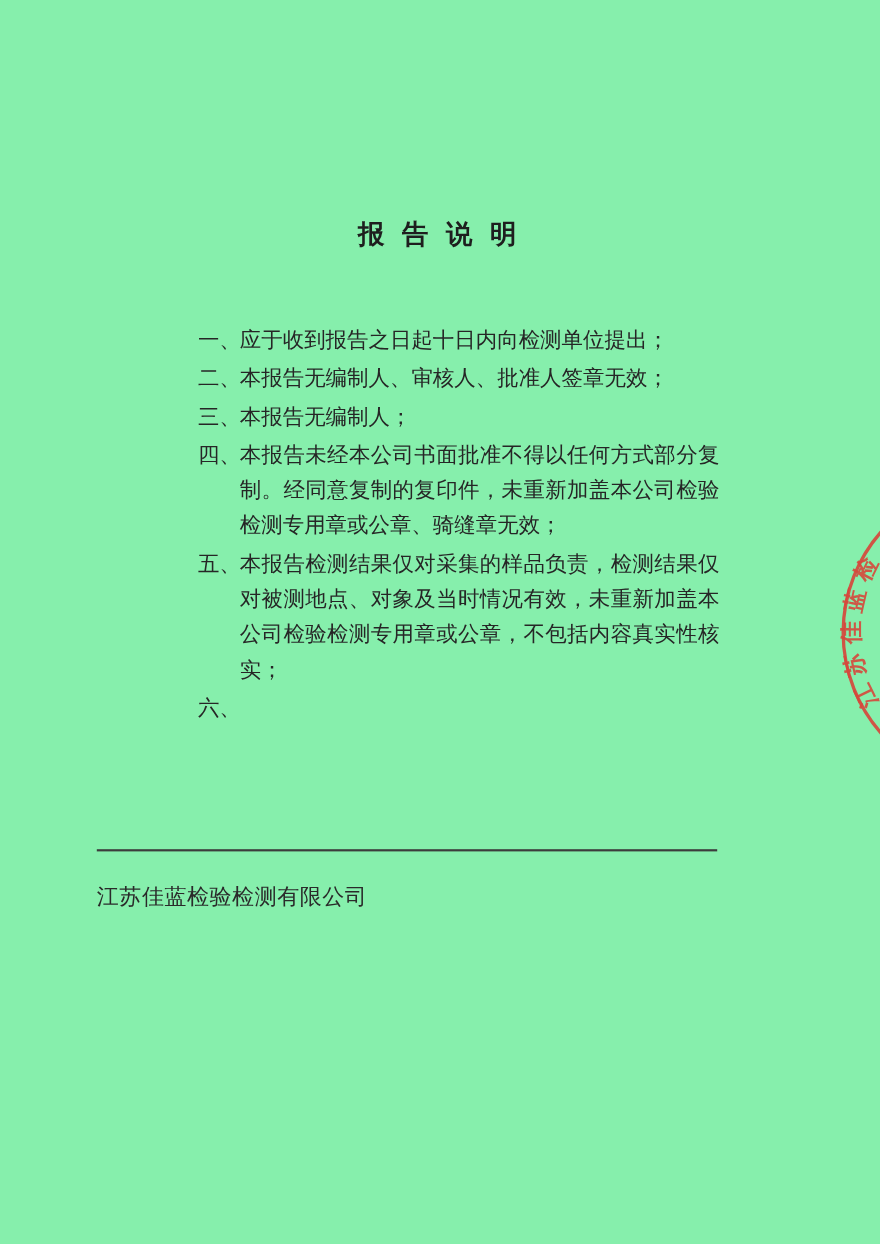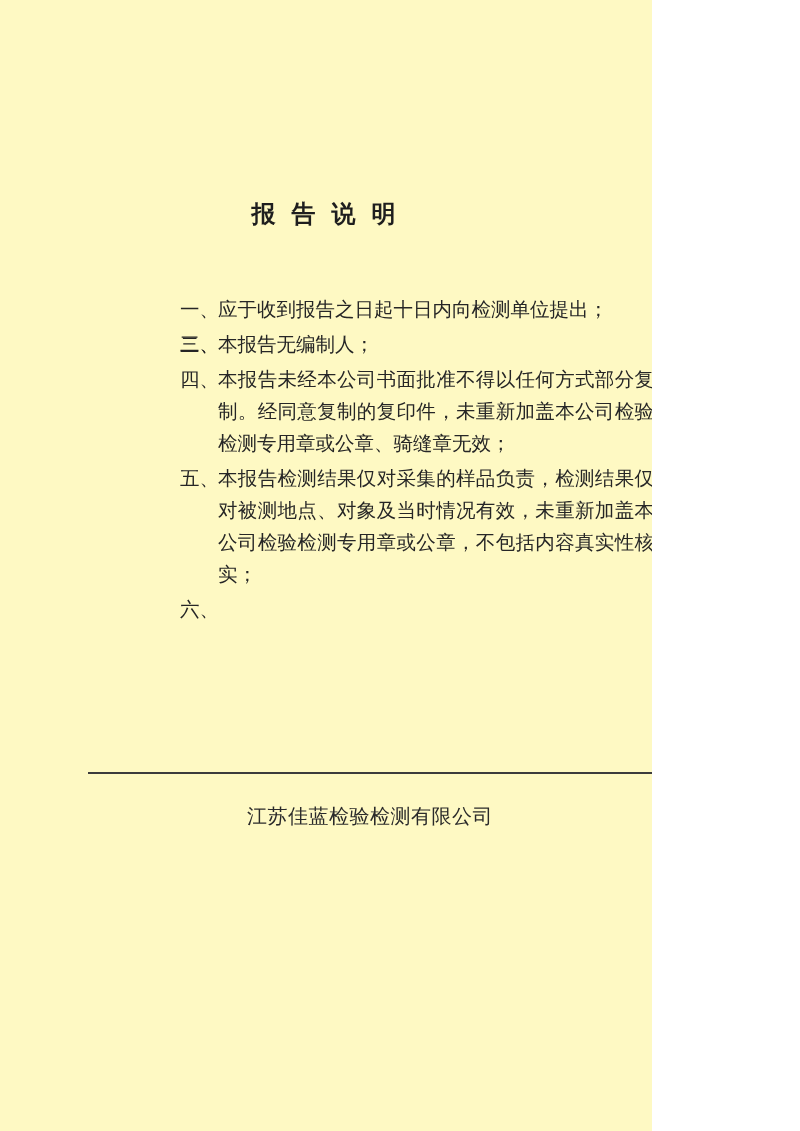--- a/index.html
+++ b/index.html
@@ -2,23 +2,23 @@
 <html style="--stamp-color: #d6483c;"><head>
 <meta charset="utf-8">
 <style>
   html, body {
     margin: 0;
     padding: 0;
     background: #ffffff;
   }
   .page {
     position: relative;
-    width: 652px;
+    width: 800px;
     height: 1131px;
-    background: #fef9c3;
+    background: #86efac;
     overflow: hidden;
     font-family: "Liberation Serif", "DejaVu Serif", serif;
     color: #262626;
   }
   .title {
     margin: 0;
     padding-top: 198px;
     line-height: 32px;
     text-align: center;
     font-size: 24px;
@@ -42,21 +42,20 @@
   .item .num {
     position: absolute;
     left: 0;
     top: 0;
   }
   .footer {
     position: absolute;
     left: 88px;
     top: 772px;
     width: 564px;
-    text-align: center;
   }
   .rule {
     height: 0;
     border-top: 2px solid #3c3c3c;
   }
   .company {
     margin-top: 29px;
     font-size: 20px;
     line-height: 26px;
     letter-spacing: 0.5px;
@@ -104,20 +103,21 @@
 
   <h1 class="title">报 告 说 明</h1>
 
   <div class="list">
     <div class="item">
       <span class="num">一、</span>
       <span class="txt">应于收到报告之日起十日内向检测单位提出；</span>
     </div>
     <div class="item">
       <span class="num">二、</span>
+      <span class="txt">本报告无编制人、审核人、批准人签章无效；</span>
     </div>
     <div class="item">
       <span class="num">三、</span>
       <span class="txt">本报告无编制人；</span>
     </div>
     <div class="item">
       <span class="num">四、</span>
       <span class="txt">本报告未经本公司书面批准不得以任何方式部分复制。经同意复制的复印件，未重新加盖本公司检验检测专用章或公章、骑缝章无效；</span>
     </div>
     <div class="item">

